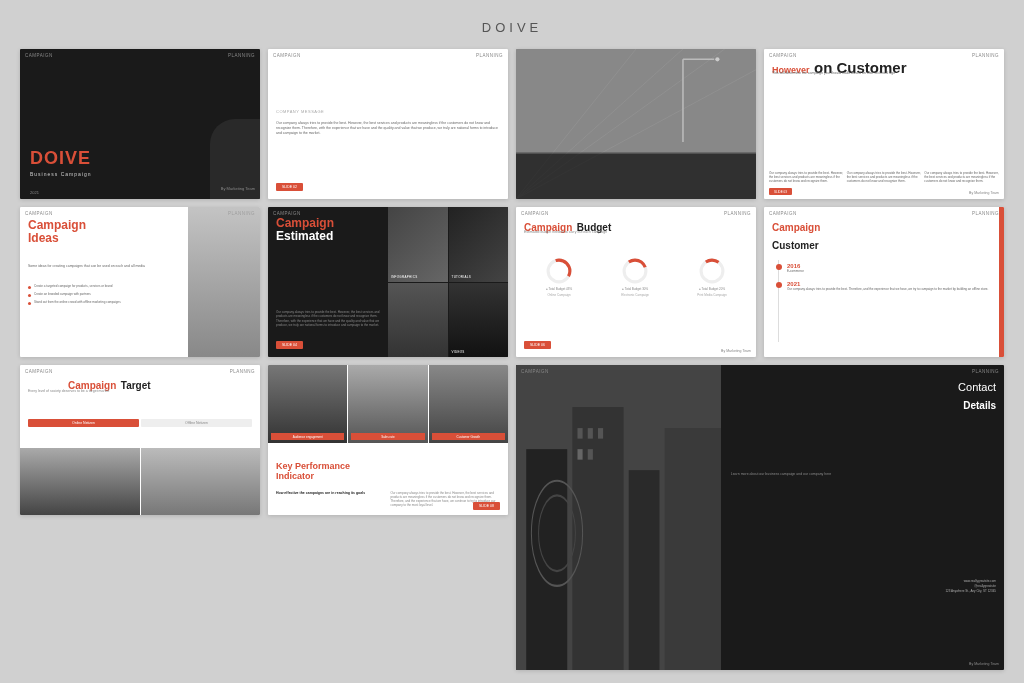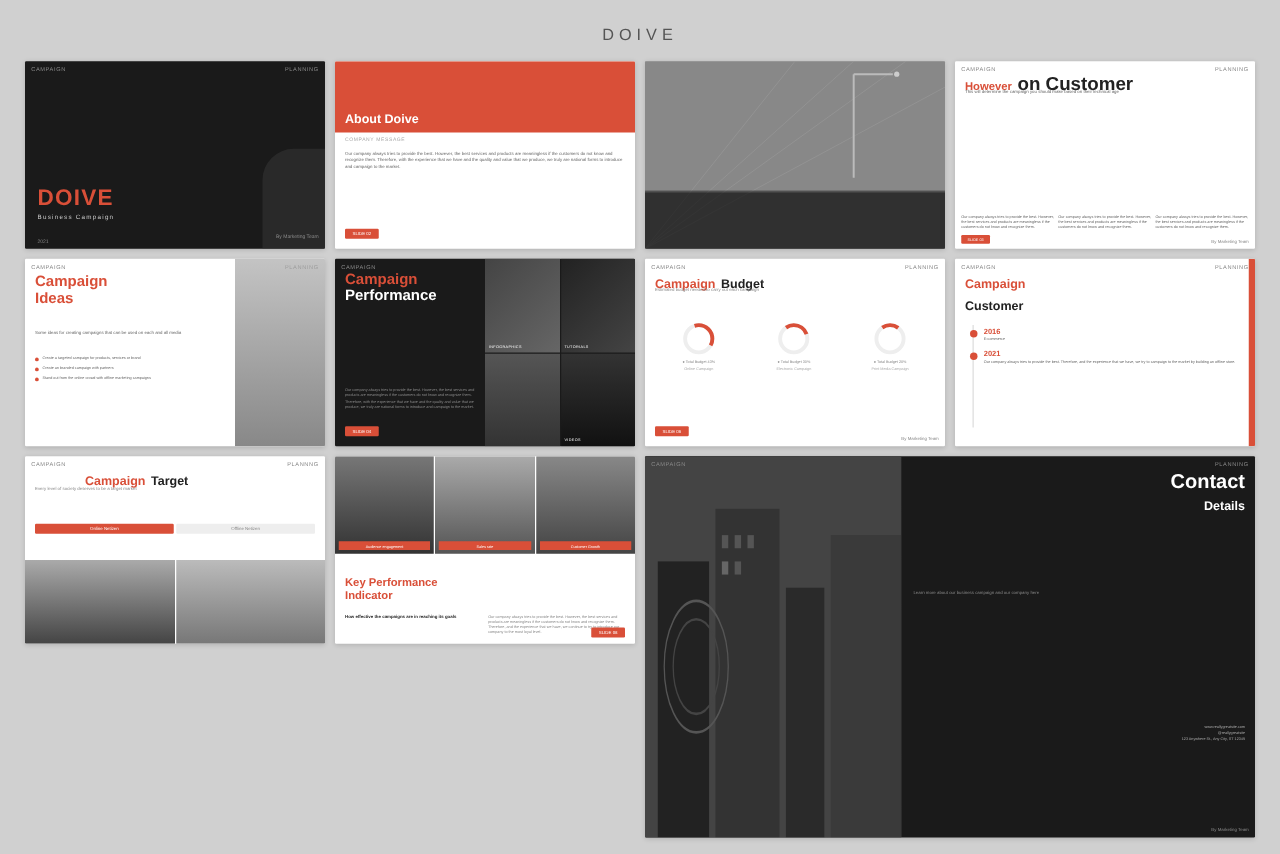--- a/index.html
+++ b/index.html
@@ -466,24 +466,20 @@
     <div class="title">DOIVE</div>
     <div class="subtitle">Business Campaign</div>
     <div class="year">2021</div>
     <div class="by">By
 Marketing Team</div>
   </div>
 
   <div class="slide slide-2">
     <span class="slide-label">CAMPAIGN</span>
     <span class="slide-label-right">PLANNING</span>
-    <div class="red-header">
-      <div class="header-title">About
-Doive</div>
-    </div>
     <div class="company-msg">COMPANY MESSAGE</div>
     <div class="body-text" style="top:48%;">Our company always tries to provide the best. However, the best services and products are meaningless if the customers do not know and recognize them. Therefore, with the experience that we have and the quality and value that we produce, we truly are national forms to introduce and campaign to the market.</div>
     <div class="btn">SLIDE 02</div>
   </div>
 
   <div class="slide slide-3">
     <span class="slide-label" style="color:#ccc;">CAMPAIGN</span>
     <span class="slide-label-right" style="color:#ccc;">PLANNING</span>
     <div class="slide-3-img">
       
@@ -549,21 +545,21 @@
     </div>
 
     <div style="position:absolute;right:0;top:0;bottom:0;width:30%;background:linear-gradient(180deg,#aaa,#555);opacity:0.7;"></div>
   </div>
 
   <div class="slide slide-6">
     <span class="slide-label" style="color:#888;">CAMPAIGN</span>
     <span class="slide-label-right" style="color:#888;">PLANNING</span>
     <div class="cs-title">
       <span class="red">Campaign</span><br>
-      <span style="color:#fff;">Performance</span>
+      <span style="color:#fff;">Estimated</span>
     </div>
     <div class="cs-body">Our company always tries to provide the best. However, the best services and products are meaningless if the customers do not know and recognize them. Therefore, with the experience that we have and the quality and value that we produce, we truly are national forms to introduce and campaign to the market.</div>
     <div class="img-grid">
       <div class="img-cell" style="background:linear-gradient(135deg,#444,#666);">
         <div class="cell-label">INFOGRAPHICS</div>
       </div>
       <div class="img-cell dark" style="background:linear-gradient(135deg,#222,#444);">
         <div class="cell-label">TUTORIALS</div>
       </div>
       <div class="img-cell medium" style="background:linear-gradient(180deg,#555,#333);">
@@ -713,21 +709,21 @@
         <rect x="60" y="40" width="5" height="5" fill="#666"></rect>
         <rect x="70" y="40" width="5" height="5" fill="#555"></rect>
 
         <circle cx="40" cy="80" r="25" fill="none" stroke="#555" stroke-width="1"></circle>
         <circle cx="40" cy="80" r="18" fill="none" stroke="#444" stroke-width="1"></circle>
       </svg>
     </div>
     <span class="slide-label" style="color:#888;">CAMPAIGN</span>
     <span class="slide-label-right" style="color:#888;">PLANNING</span>
     <div style="position:absolute;top:12px;right:8px;text-align:right;">
-      <span style="color:#fff;font-size:16px;font-weight:700;">Contact</span><br>
+      <span style="color:#fff;font-size:11px;font-weight:400;">Contact</span><br>
       <span style="color:#fff;font-size:10px;font-weight:900;">Details</span>
     </div>
     <div style="position:absolute;top:35%;right:8px;left:44%;font-size:3.5px;color:#888;line-height:1.5;">Learn more about our business campaign and our company here</div>
     <div style="position:absolute;bottom:25%;right:8px;text-align:right;">
       <div class="contact-info-line">www.reallygreatsite.com</div>
       <div class="contact-info-line">@reallygreatsite</div>
       <div class="contact-info-line">123 Anywhere St., Any City, ST 12345</div>
     </div>
     <div style="position:absolute;bottom:4px;right:5px;font-size:3.5px;color:#888;text-align:right;">By
 Marketing Team</div>

